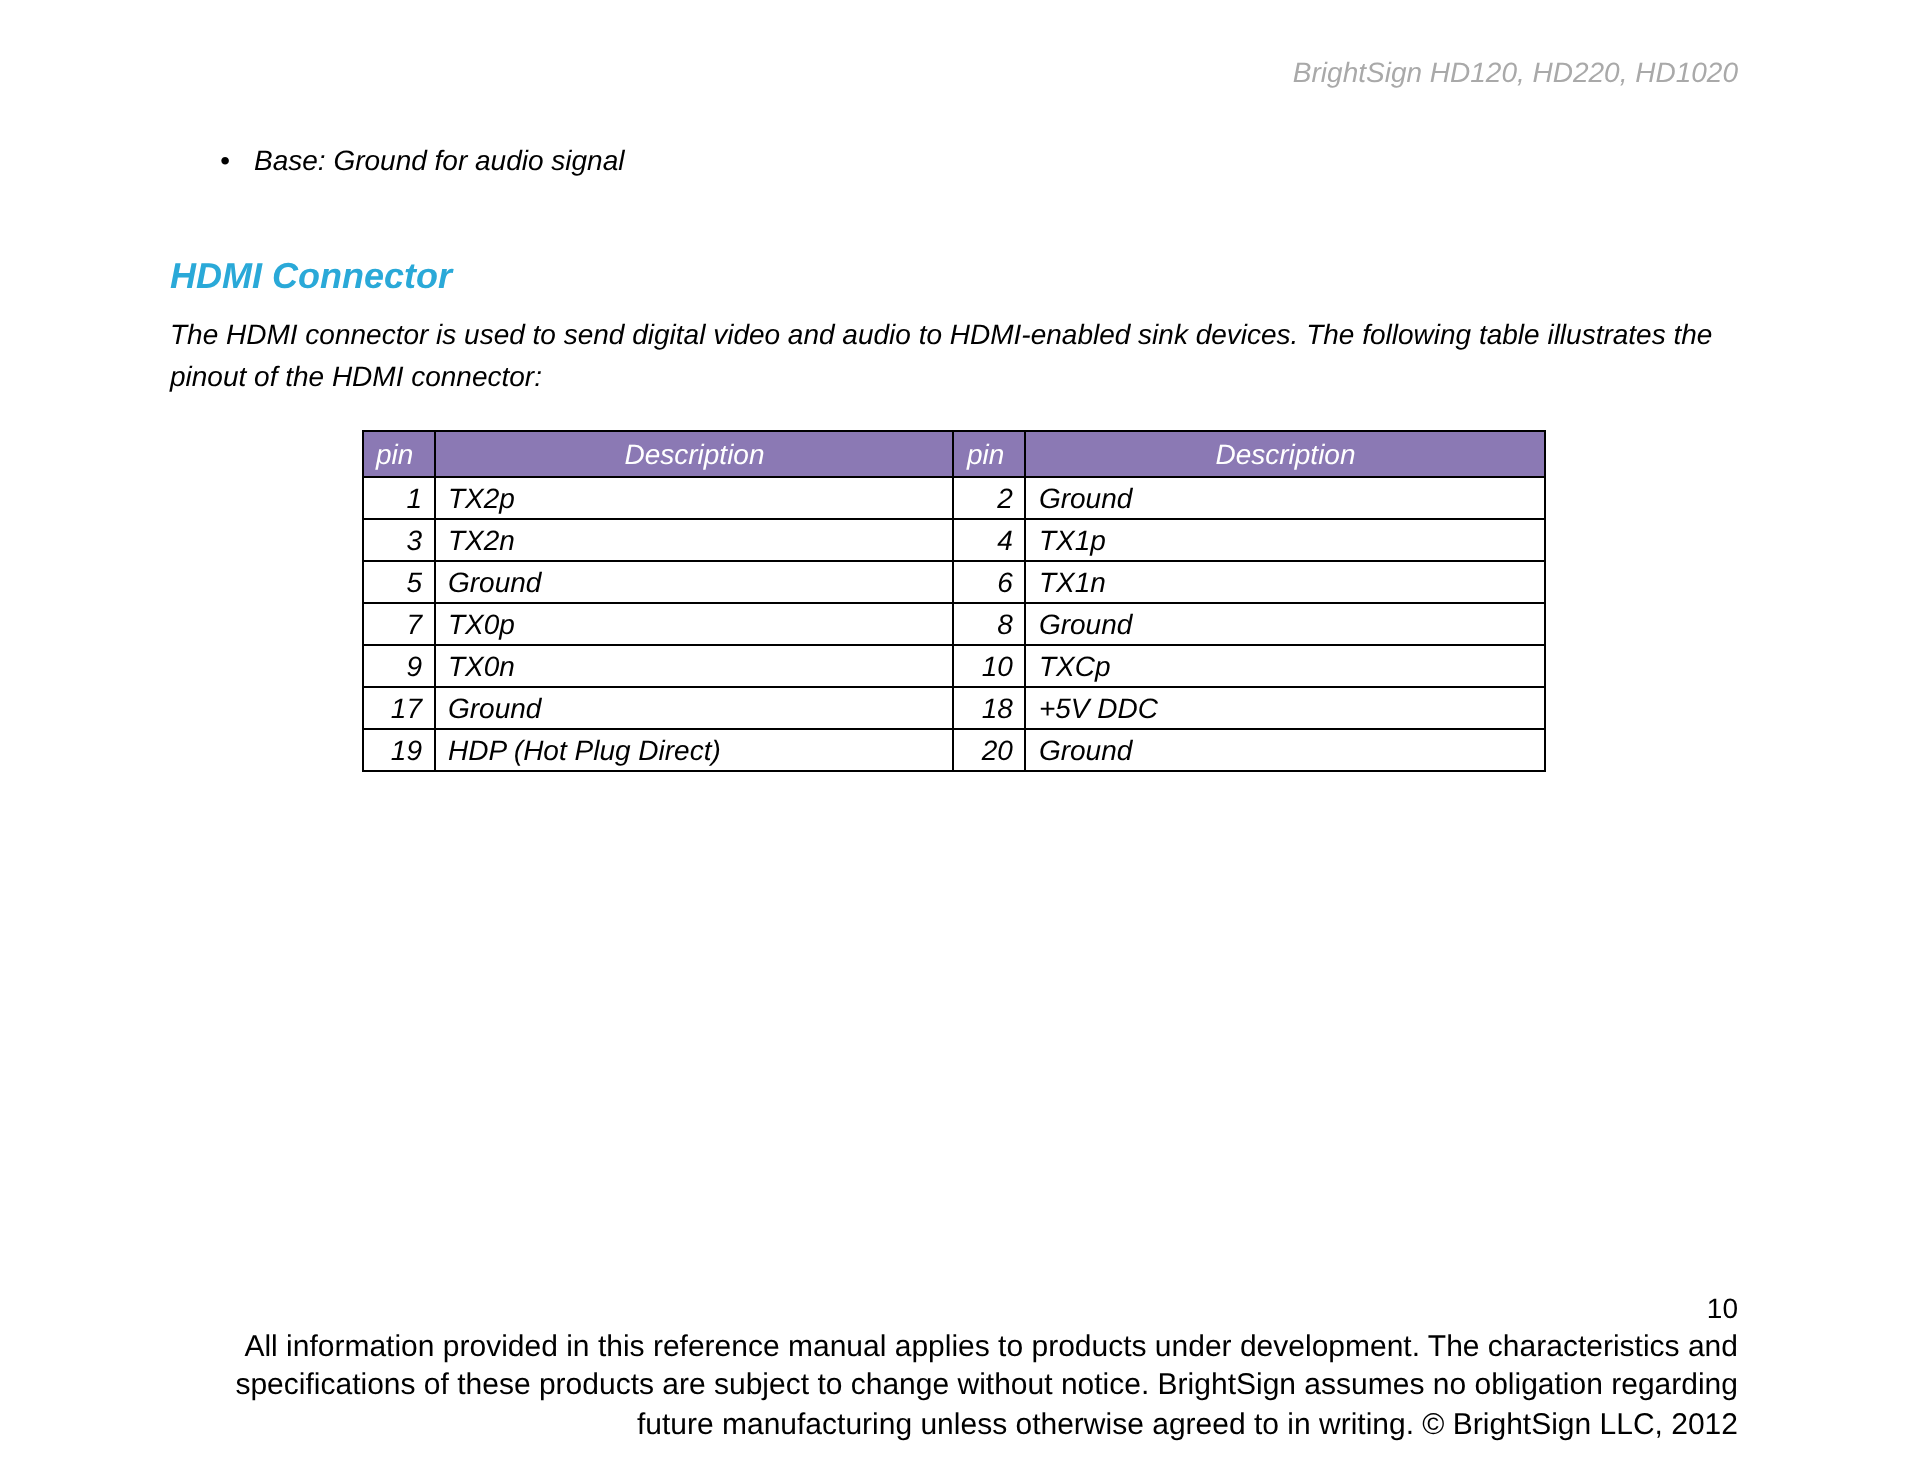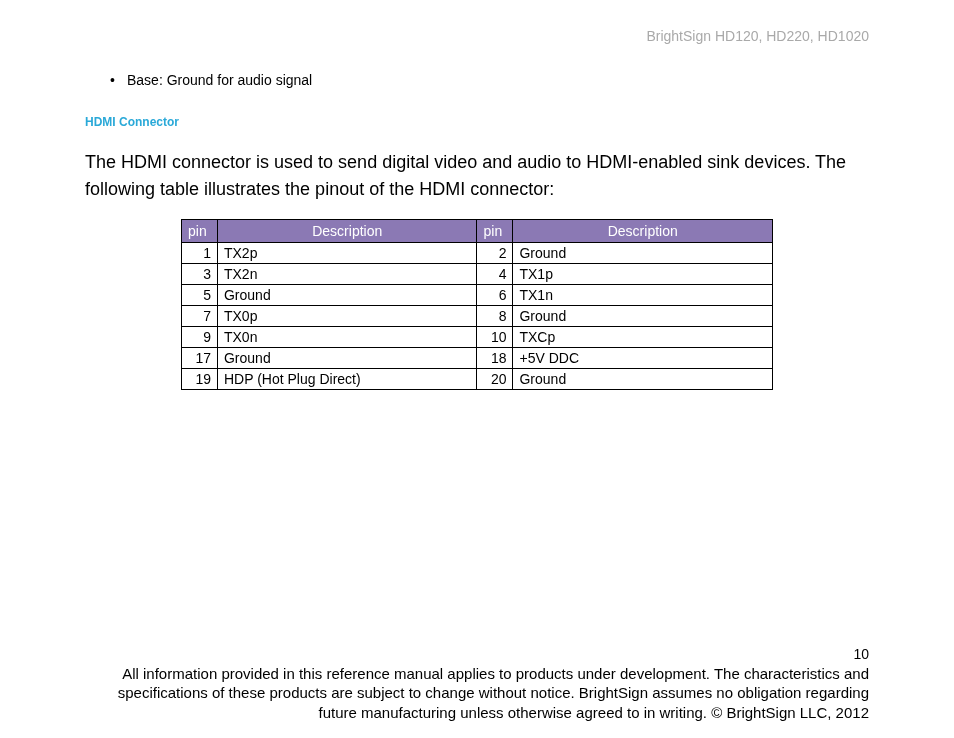--- a/index.html
+++ b/index.html
@@ -9,54 +9,55 @@
     }
     body {
       font-family: Arial, Helvetica, sans-serif;
       width: 954px;
       height: 738px;
       background: #fff;
       position: relative;
     }
     .page-container {
       padding: 28px 85px 0 85px;
+      font-style: italic;
     }
     .header-text {
       text-align: right;
       color: #a9a9a9;
       font-size: 14px;
       margin-bottom: 28px;
     }
     .bullet-item {
       margin-left: 42px;
       font-size: 14px;
       color: #000;
-      margin-bottom: 27px;
+      margin-bottom: 40px;
       position: relative;
     }
     .bullet-item::before {
       content: "•";
       position: absolute;
       left: -17px;
       font-size: 14px;
     }
     .section-heading {
       color: #2aa9d8;
-      font-size: 12px;
+      font-size: 18px;
       font-weight: bold;
-      margin-bottom: 20px;
+      margin-bottom: 8px;
     }
     .body-text {
-      font-size: 18px;
+      font-size: 14px;
       color: #000;
       line-height: 1.5;
-      margin-bottom: 16px;
+      margin-bottom: 0;
     }
     .pinout-table {
-      margin: 0 auto;
+      margin: 16px auto;
       border-collapse: collapse;
       width: 592px;
     }
     .pinout-table th {
       background-color: #8b79b4;
       color: #fff;
       font-weight: normal;
       font-size: 14px;
       padding: 3px 6px;
       border: 1px solid #000;

